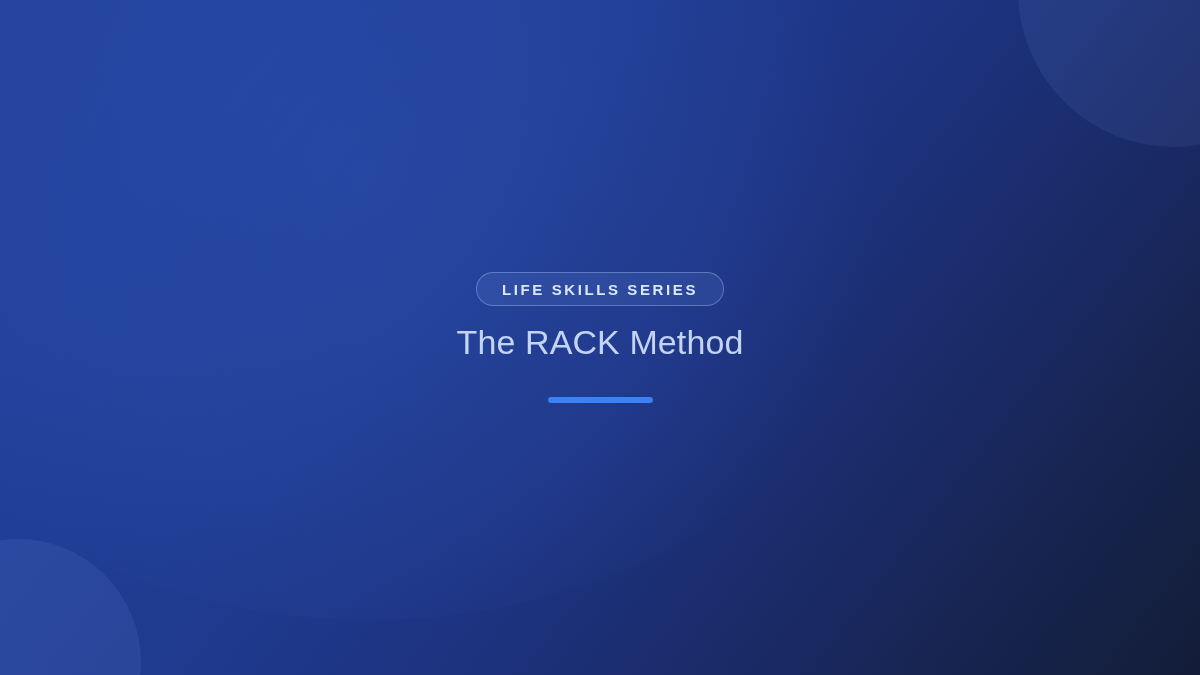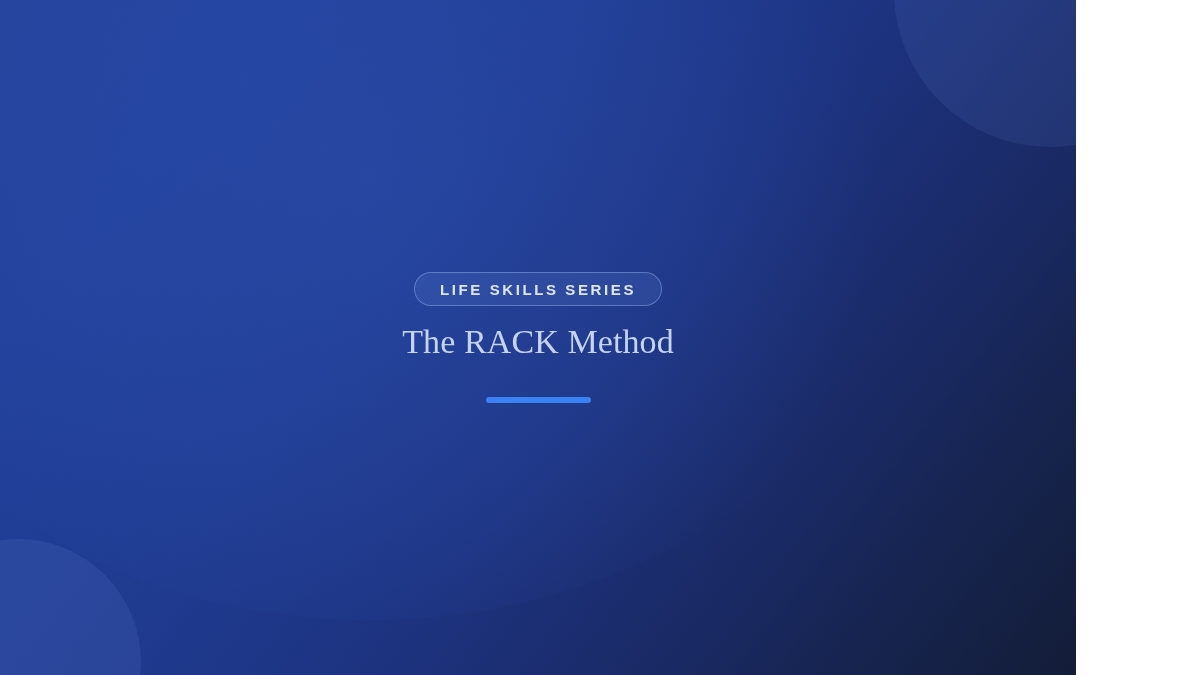--- a/index.html
+++ b/index.html
@@ -8,21 +8,21 @@
   }
   body {
     width: 1200px;
     height: 675px;
     overflow: hidden;
     font-family: "Liberation Sans", sans-serif;
   }
 
   .slide {
     position: relative;
-    width: 1076px;
+    width: 1200px;
     height: 675px;
     overflow: hidden;
     background: linear-gradient(128deg,
         #24429b 0%,
         #21409a 17%,
         #1f3b90 38%,
         #1d3380 56%,
         #1a2a66 73%,
         #16234c 87%,
         #131d38 100%);
@@ -105,21 +105,20 @@
 
   .subtitle {
     margin: 16px 0 0 0;
     color: #c3d4f5;
     font-size: 34px;
     font-weight: 300;
     letter-spacing: 0.1px;
     line-height: 1.2;
     text-align: center;
     white-space: nowrap;
-    font-family: Liberation Serif, serif;
   }
 
   .accent-bar {
     margin-top: 34px;
     width: 105px;
     height: 6px;
     border-radius: 3px;
     background: #3b82f6;
   }
 </style>

